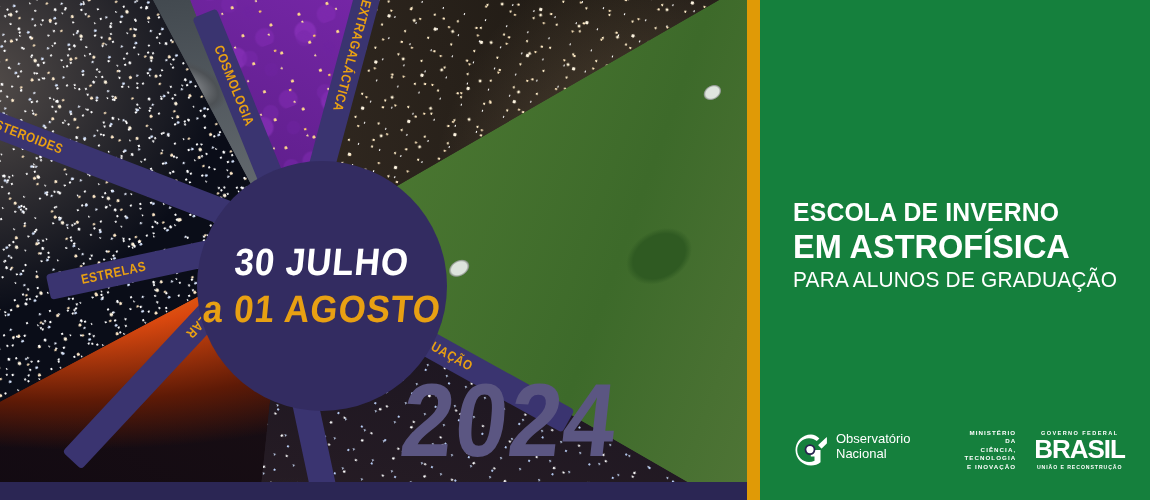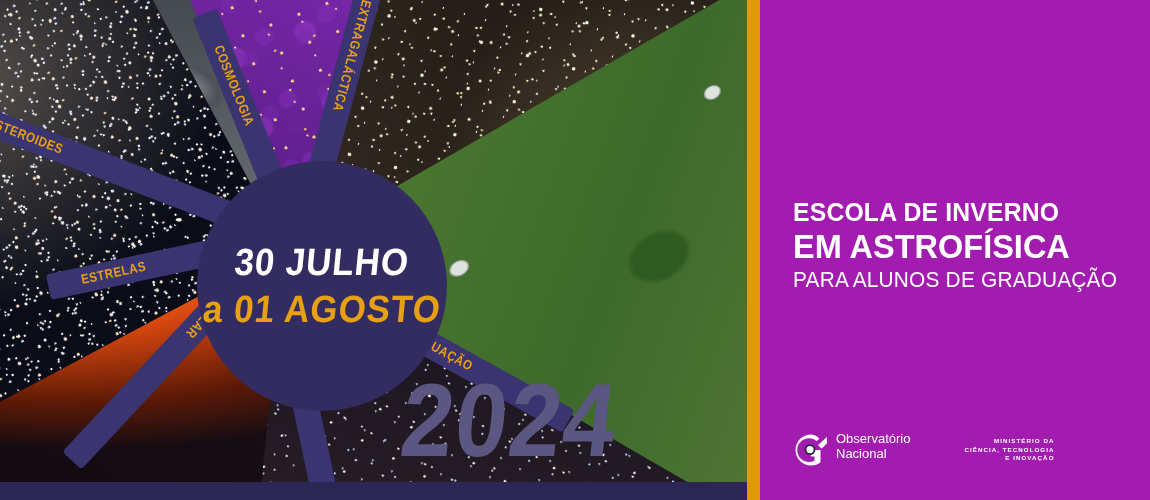--- a/index.html
+++ b/index.html
@@ -147,21 +147,21 @@
   
   #bottom-band { position:absolute; left:0; bottom:0; width:748px; height:18px;
                  background:#2b2654; z-index:4; }
 
   
   #divider { position:absolute; left:747px; top:0; width:13px; height:500px;
              background:#e09a06; z-index:10; }
 
   
   #right { position:absolute; left:760px; top:0; width:390px; height:500px;
-           background:#a21caf; }
+           background:#15803d; }
 
   #title-wrap { position:absolute; left:33px; top:198px; width:330px; }
   #t1 { color:#fff; font-size:25.5px; font-weight:700; letter-spacing:.2px;
         font-family:"Liberation Sans Narrow","Liberation Sans",sans-serif;
         transform:scaleX(.97); transform-origin:left center; white-space:nowrap; }
   #t2 { color:#fff; font-size:33.5px; font-weight:700; letter-spacing:0;
         margin-top:1px; font-family:"Liberation Sans Narrow","Liberation Sans",sans-serif;
         transform:scaleX(.97); transform-origin:left center; white-space:nowrap; }
   #t3 { color:#fff; font-size:21.5px; font-weight:400; letter-spacing:.2px;
         margin-top:2px; font-family:"Liberation Sans Narrow","Liberation Sans",sans-serif;
@@ -287,17 +287,22 @@
           <div>Nacional</div>
         </div>
       </div>
 
       <div id="logo-mcti">
         <div>MINISTÉRIO DA</div>
         <div>CIÊNCIA, TECNOLOGIA</div>
         <div>E INOVAÇÃO</div>
       </div>
 
+      <div id="logo-gov">
+        <div id="gov-top">GOVERNO FEDERAL</div>
+        <div id="gov-brasil">BRASIL</div>
+        <div id="gov-bot">UNIÃO E RECONSTRUÇÃO</div>
+      </div>
 
     </div>
   </div>
 
 </div>
 
 </body></html>

